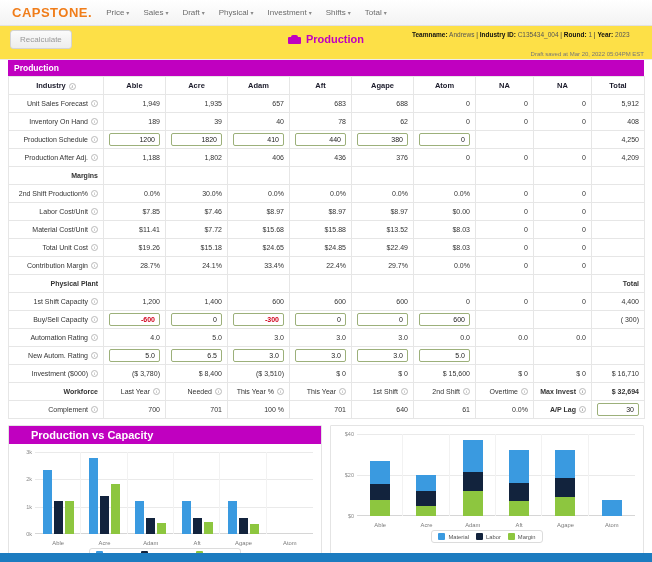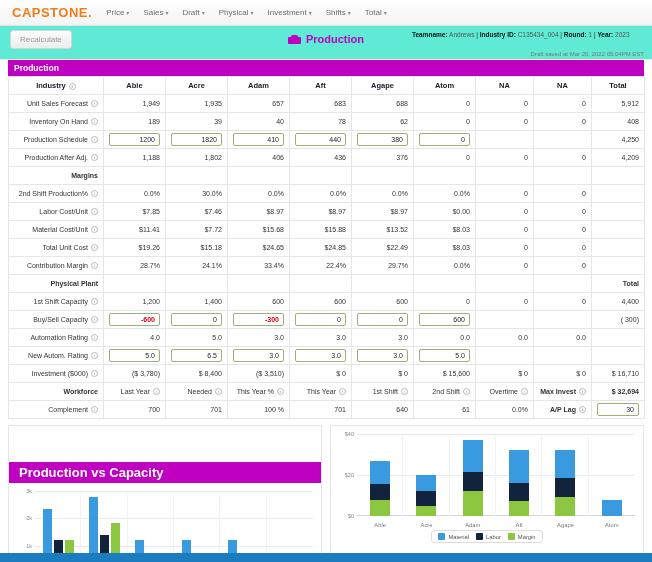--- a/index.html
+++ b/index.html
@@ -28,21 +28,21 @@
   .logo .dot { color:#f07d1a; font-size: 13px; }
   .navlink {
     font-size: 8px; color: #6b6b6b; margin-right: 14px;
     white-space: nowrap; cursor: default;
   }
   .caret { font-size: 6px; margin-left: 2px; color:#8a8a8a; }
 
   
   .subhead {
     position: relative; height: 34px; width: 652px;
-    background: #5eead4; border-bottom: 1px solid #ececec;
+    background: #fde047; border-bottom: 1px solid #ececec;
   }
   .recalc {
     position: absolute; left: 10px; top: 4px;
     font-size: 8px; color:#999;
     background: linear-gradient(#fbfbfb,#ededed);
     border: 1px solid #d4d4d4; border-radius: 3px;
     padding: 4px 9px; cursor: default;
   }
   .pagetitle {
     position: absolute; left: 0; right: 0; top: 7px;
@@ -110,23 +110,22 @@
   }
   .cellinput.neg { color:#d0021b; font-weight:bold; }
 
   
   .charts { display:flex; gap: 8px; margin: 6px 8px 0 8px; }
   .chartbox {
     flex: 1; border: 1px solid #e4e4e4; background:#fff;
     border-radius: 1px; overflow:hidden;
   }
   .chart-head {
-    background:#c000c0; color:#fff; font-size:13px; font-weight:bold;
-    padding: 3px 10px;
-    margin-top: 36px;
+    background:#c000c0; color:#fff; font-size:11px; font-weight:bold;
+    padding: 3px 22px;
   }
   .chart-body { position: relative; height: 118px; padding: 6px 4px 2px 4px; }
   .plot { position:absolute; left: 26px; right: 8px; top: 8px; bottom: 28px; }
   .gridline { position:absolute; left:0; right:0; height:1px; background:#eaeaea; }
   .axis-x { position:absolute; left:0; right:0; bottom:0; height:1px; background:#d6d6d6; }
   .ytick {
     position:absolute; right: calc(100% + 3px); transform: translateY(-50%);
     font-size: 5.5px; color:#8a8a8a; white-space:nowrap;
   }
   .groups { position:absolute; left:0; right:0; top:0; bottom:0; display:flex; }

